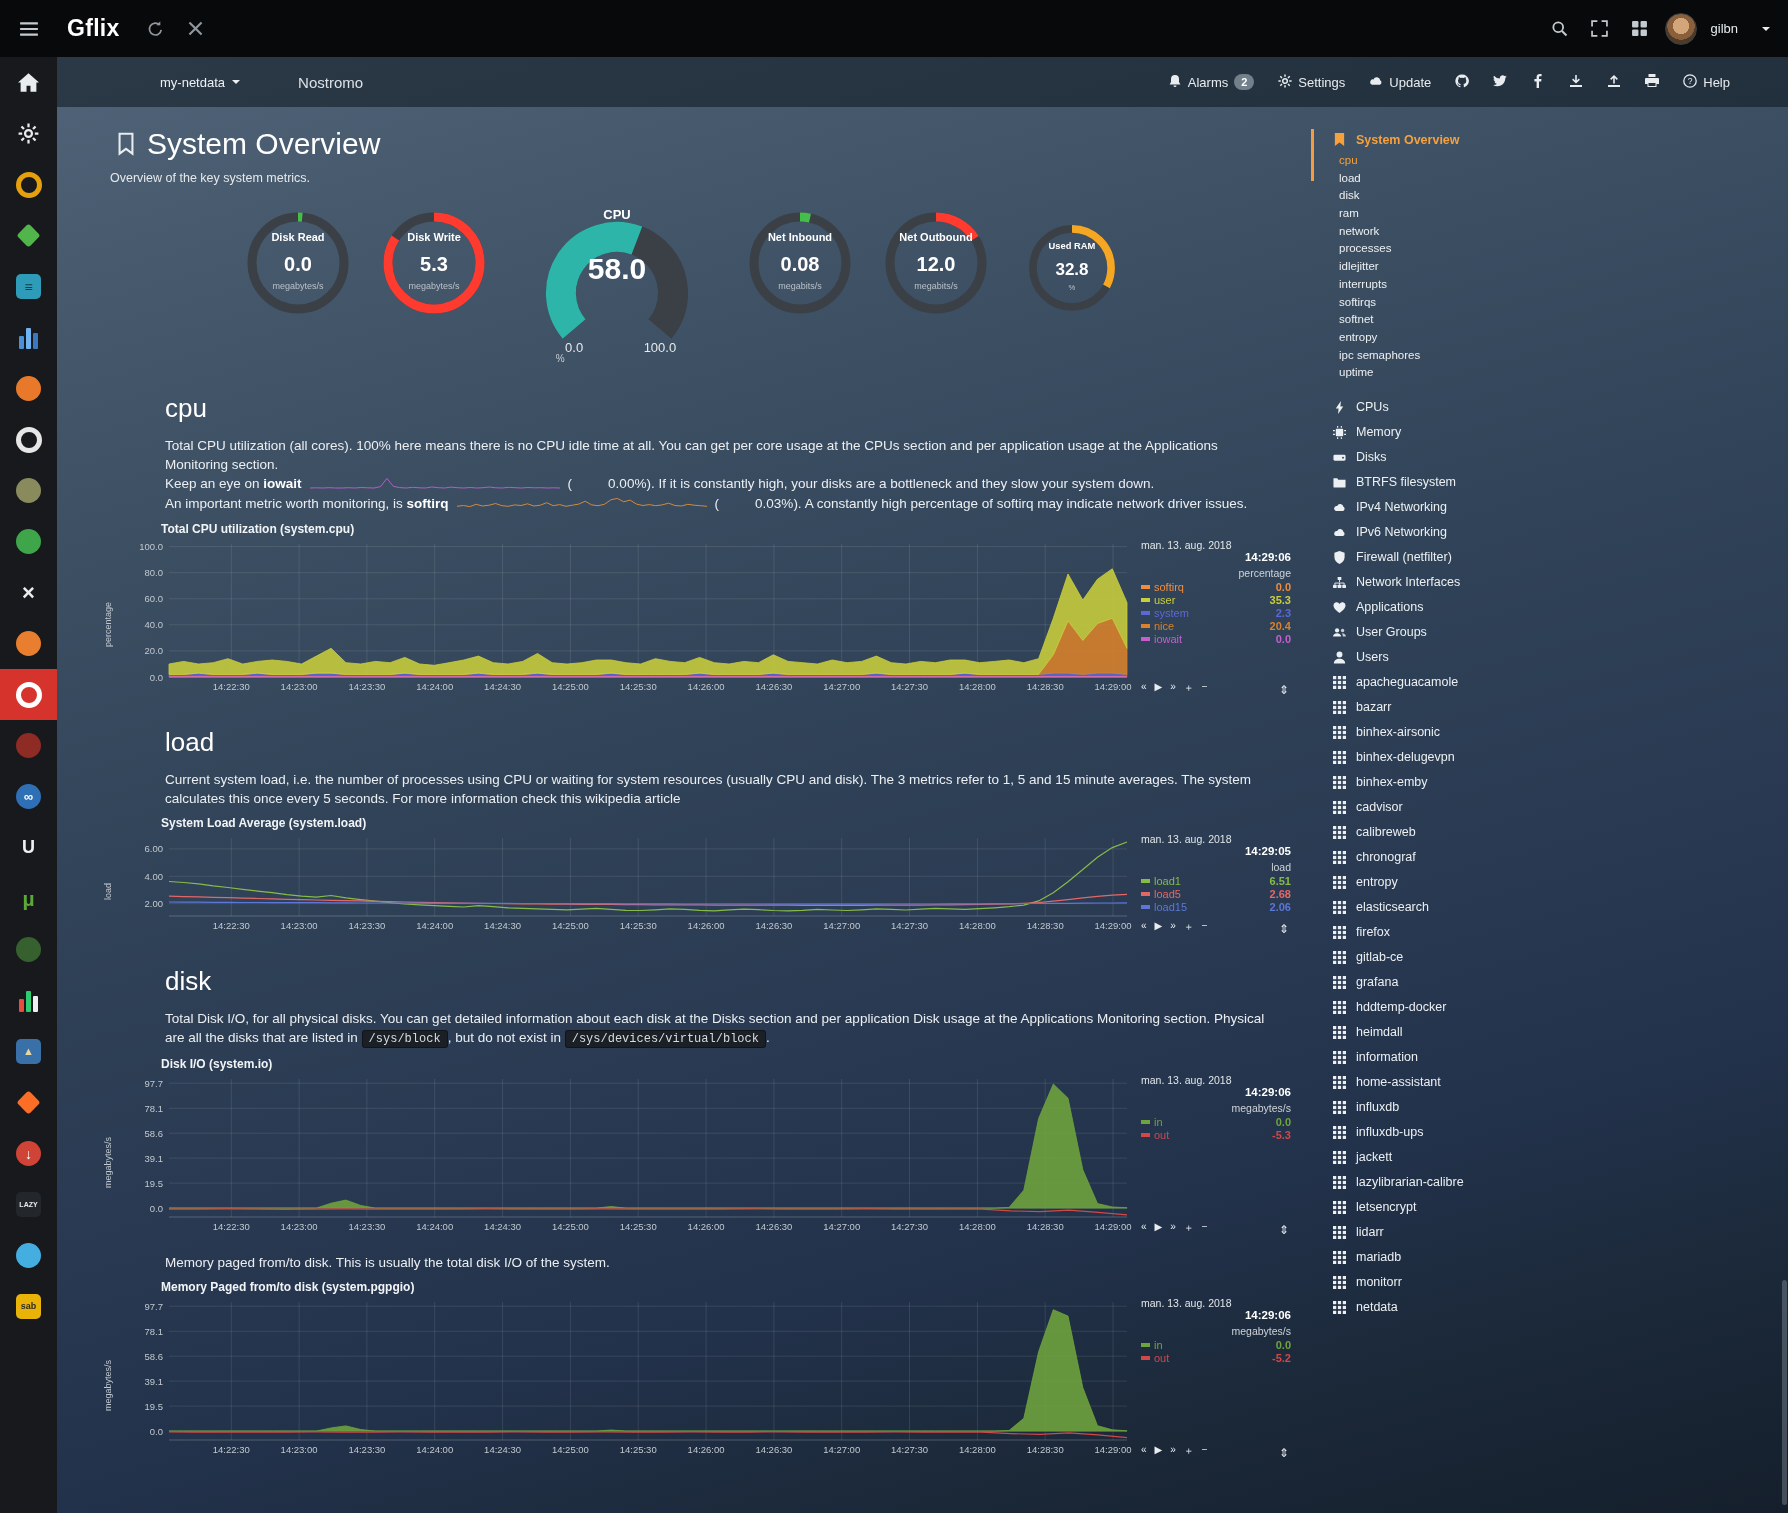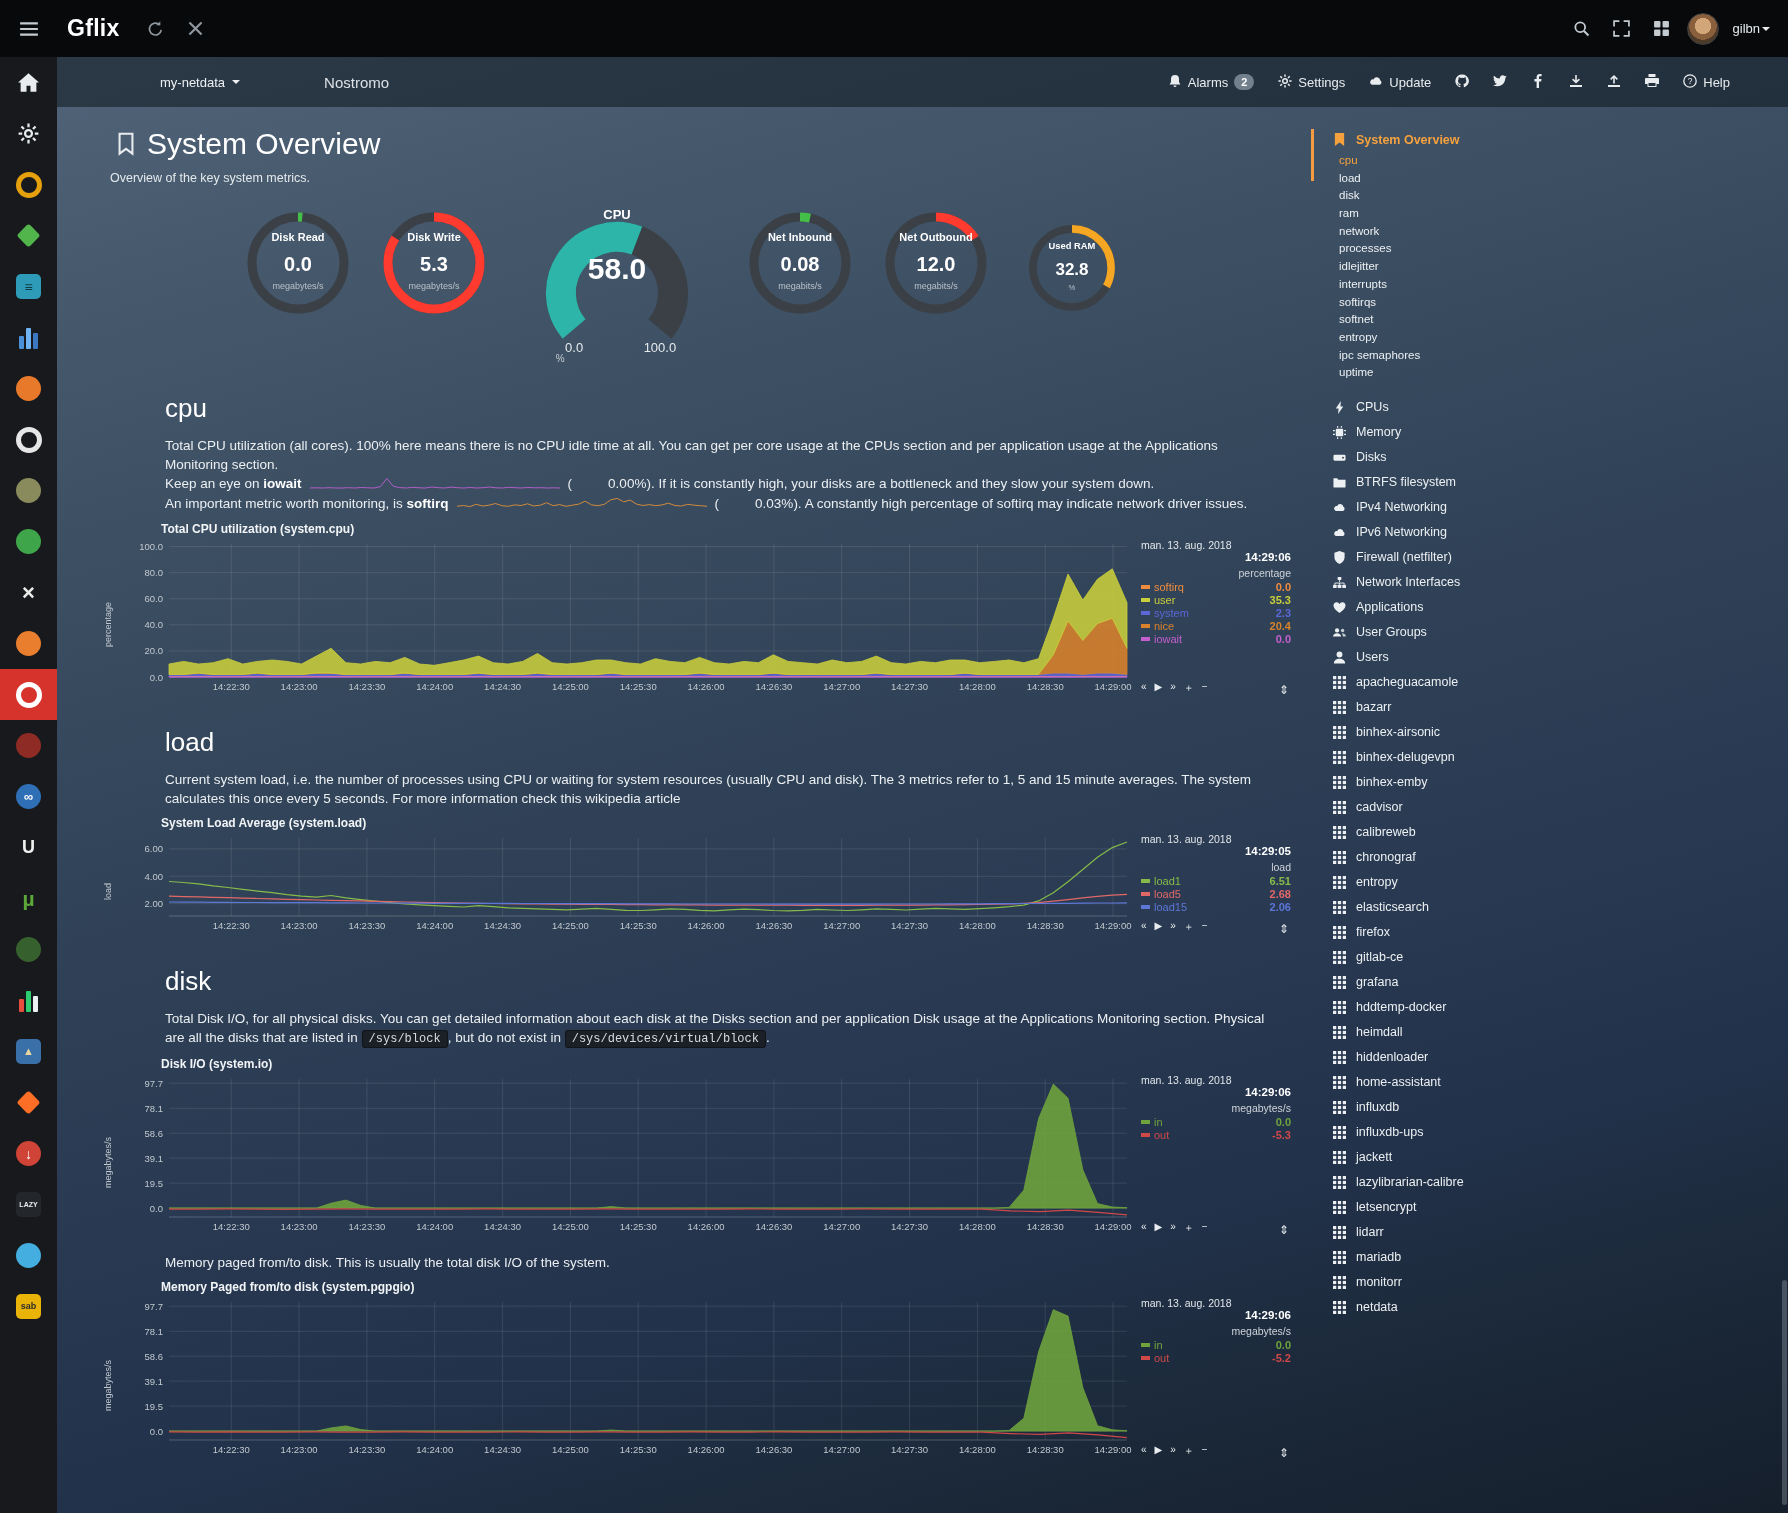--- a/index.html
+++ b/index.html
@@ -11,41 +11,41 @@
   .topbar{position:absolute;top:0;left:0;right:0;height:57px;background:#07090B;display:flex;align-items:center;z-index:40}
   .tb-ic{color:#C3CBD1;display:flex;justify-content:center;align-items:center;cursor:pointer}
   .tb-ic svg{width:17px;height:17px}
   .tb-burger{width:57px}.tb-burger svg{width:20px;height:16px}
   .tb-title{font-size:23px;font-weight:bold;color:#FFF;margin:0 16px 0 10px;letter-spacing:.3px}
   .tb-sm{width:40px;color:#8E979E}
   .tb-right{margin-left:auto;display:flex;align-items:center;gap:10px;padding-right:14px}
   .tb-right .tb-ic{width:30px}
   .avatar{width:30px;height:30px;border-radius:50%;border:1px solid #3A3F44;
     background:radial-gradient(circle at 50% 40%,#D2A679 0 34%,#8A5F3C 35% 58%,#4E3A28 59% 100%);}
-  .tb-user{font-size:13px;color:#E8ECEF;display:flex;align-items:center;gap:2px;cursor:pointer;padding:0 4px}
+  .tb-user{font-size:13px;color:#E8ECEF;display:flex;align-items:center;gap:24px;cursor:pointer;padding:0 4px}
   .caret{width:0;height:0;border-left:4px solid transparent;border-right:4px solid transparent;border-top:4px solid currentColor;display:inline-block}
   
   .rail{position:absolute;left:0;top:57px;bottom:0;width:57px;background:#17191C;z-index:30}
   .rail-item{height:51px;display:flex;align-items:center;justify-content:center;cursor:pointer}
   .rail-item.active{background:#D6332C}
   .ri{display:flex}.ri svg{width:21px;height:21px}
   .rc{width:25px;height:25px;border-radius:50%;display:flex;align-items:center;justify-content:center}
   .rc.ring{background:transparent;border:5px solid;width:16px;height:16px}
   .rq{width:25px;height:25px;border-radius:5px;display:flex;align-items:center;justify-content:center}
   .rdm{width:17px;height:17px;transform:rotate(45deg);border-radius:3px}
   .rbars{display:flex;gap:2px;align-items:flex-end;height:22px}
   .rbars i{width:5px;display:block;border-radius:1px}
   .rbars i:nth-child(1){height:13px}.rbars i:nth-child(2){height:21px}.rbars i:nth-child(3){height:16px}
   .rg{font-weight:bold}
   .rc b,.rq b{font-weight:bold;line-height:1}
   
   .main{position:absolute;left:57px;top:57px;right:0;bottom:0}
   .nd-nav{position:absolute;left:0;top:0;right:0;height:50px;background:rgba(12,21,30,.55);display:flex;align-items:center;z-index:10}
   .nd-server{margin-left:103px;font-size:13px;display:flex;gap:7px;align-items:center;color:#EDF1F4;cursor:pointer}
-  .nd-host{margin-left:84px;font-size:15px;color:#DCE1E6}
+  .nd-host{margin-left:58px;font-size:15px;color:#DCE1E6}
   .nd-right{margin-left:auto;display:flex;align-items:center;gap:24px;padding-right:58px;font-size:13px}
   .nd-item{display:flex;align-items:center;gap:6px;color:#E8ECEF;cursor:pointer}
   .nd-item svg{width:14px;height:14px}
   .badge{background:#72808C;color:#FFF;border-radius:9px;padding:0 7px;font-size:11px;height:16px;line-height:16px;font-weight:bold}
   
   .content{position:absolute;left:0;top:50px;width:1254px}
   .page-head{margin:20px 0 0 60px;display:flex;align-items:center}
   .page-head h1{font-size:30px;font-weight:400;margin:0;color:#FFF}
   .bm{color:#E8ECEF;margin-right:12px;display:flex}
   .bm svg{width:18px;height:24px}
@@ -1109,21 +1109,21 @@
               <rect x="4.5" width="3" height="3"></rect>
               <rect x="9" width="3" height="3"></rect>
               <rect y="4.5" width="3" height="3"></rect>
               <rect x="4.5" y="4.5" width="3" height="3"></rect>
               <rect x="9" y="4.5" width="3" height="3"></rect>
               <rect y="9" width="3" height="3"></rect>
               <rect x="4.5" y="9" width="3" height="3"></rect>
               <rect x="9" y="9" width="3" height="3"></rect>
             </svg>
           </span>
-          <span class="ml">hiddenloader</span>
+          <span class="ml">information</span>
         </div>
         <div class="m-item">
           <span class="mi">
             <svg viewBox="0 0 12 12" fill="currentColor">
               <rect width="3" height="3"></rect>
               <rect x="4.5" width="3" height="3"></rect>
               <rect x="9" width="3" height="3"></rect>
               <rect y="4.5" width="3" height="3"></rect>
               <rect x="4.5" y="4.5" width="3" height="3"></rect>
               <rect x="9" y="4.5" width="3" height="3"></rect>

